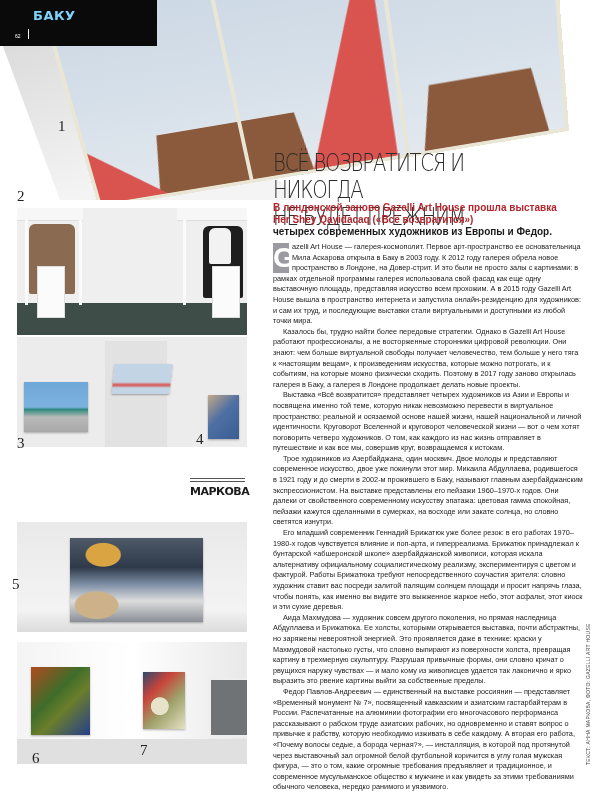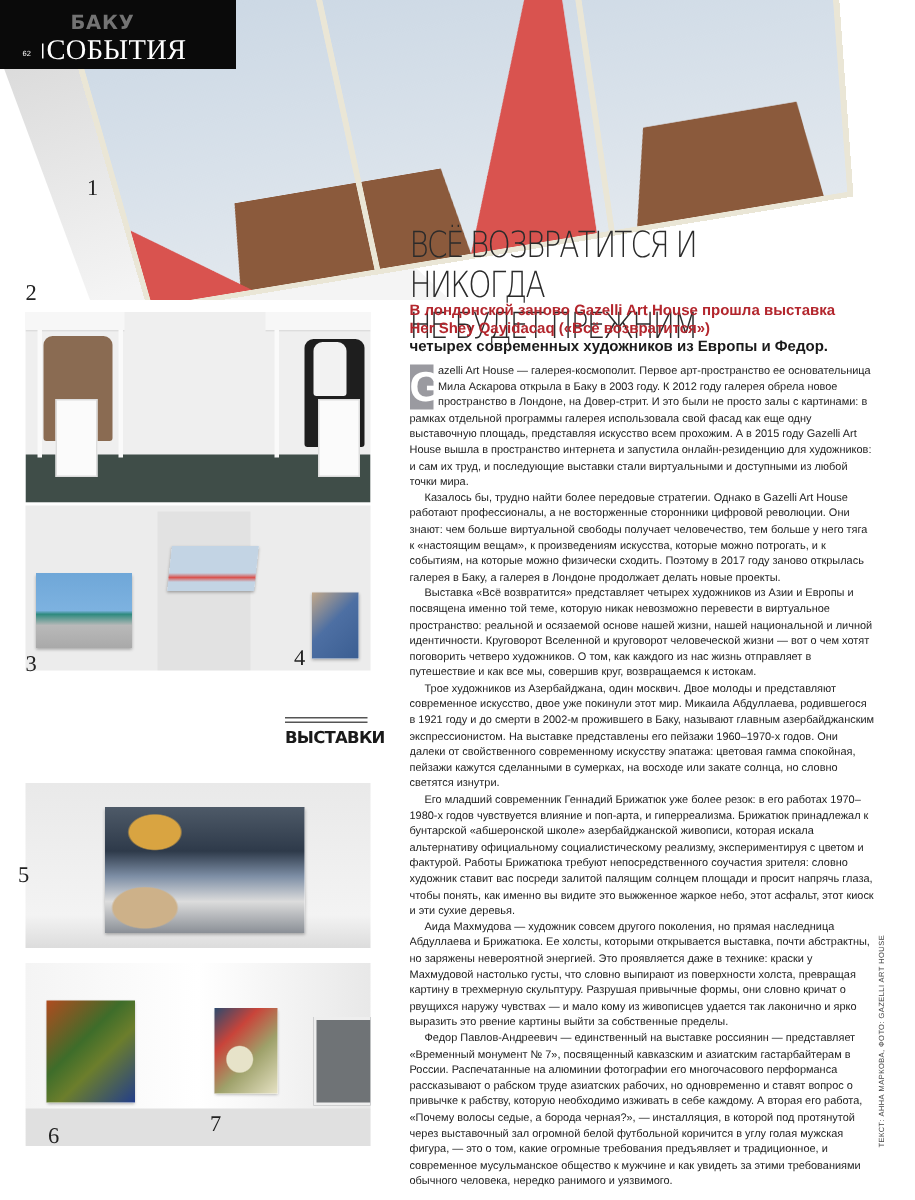--- a/index.html
+++ b/index.html
@@ -1,18 +1,18 @@
 <!DOCTYPE html>
 <html><head>
 <meta charset="utf-8">
 <style>
   html,body{margin:0;padding:0;}
   body{width:610px;height:800px;position:relative;overflow:hidden;background:#ffffff;font-family:"Liberation Sans",sans-serif;color:#1a1a1a;}
   .hdr{position:absolute;left:0;top:0;width:157px;height:46px;background:#0a0a0a;z-index:5;}
-  .hdr .city{position:absolute;left:47px;top:8px;color:#737373;font-family:"DejaVu Sans",sans-serif;font-weight:bold;font-size:13px;letter-spacing:0.5px;}
+  .hdr .city{position:absolute;left:33px;top:8px;color:#7dd3fc;font-family:"DejaVu Sans",sans-serif;font-weight:bold;font-size:13px;letter-spacing:0.5px;}
   .hdr .pg{position:absolute;left:15px;top:33px;color:#fff;font-size:5px;}
   .hdr .bar{position:absolute;left:28px;top:29px;width:1px;height:10px;background:#fff;}
   .hdr .sect{position:absolute;left:31px;top:23px;color:#fff;font-family:"Liberation Serif",serif;font-size:19px;letter-spacing:0.2px;}
 
   
   .hero{position:absolute;left:0;top:0;width:610px;height:200px;overflow:hidden;}
   .shadow{position:absolute;left:0;top:30px;width:300px;height:170px;background:linear-gradient(160deg,#d9d9d9,#f4f4f4 70%);clip-path:polygon(0 5%,40% 0,100% 100%,20% 100%);}
   .tri{position:absolute;left:60px;top:-60px;width:500px;height:240px;transform:perspective(500px) rotateX(-12deg) rotateZ(-10deg);background:#eae6d6;padding:4px;box-sizing:border-box;display:flex;gap:4px;}
   .panel{flex:1;background:linear-gradient(180deg,#c9d6e3 0%,#d8e1ea 60%,#e2e8ee 100%);position:relative;overflow:hidden;}
   .brick{position:absolute;bottom:0;left:10%;width:80%;height:30%;background:#8b5a3c;clip-path:polygon(10% 0,90% 0,100% 100%,0 100%);}
@@ -67,21 +67,20 @@
     <div class="panel">
       <div class="brick"></div>
     </div>
   </div>
 </div>
 
 <div class="hdr">
   <span class="city">БАКУ</span>
   <span class="pg">62</span>
   <span class="bar"></span>
-  <span class="sect">СОБЫТИЯ</span>
 </div>
 
 <span class="num" style="left:58px;top:118px;">1</span>
 
 <div class="title">
   <div>ВСЁ ВОЗВРАТИТСЯ И НИКОГДА</div>
   <div>НЕ БУДЕТ ПРЕЖНИМ</div>
 </div>
 <div class="lead-red">В лондонской заново Gazelli Art House прошла выставка Her Shey Qayidacaq («Всё возвратится»)</div>
 <div class="lead-blk">четырех современных художников из Европы и Федор.</div>
@@ -117,21 +116,21 @@
   <div class="door"></div>
   <div class="canvas" style="left:96px;top:27px;width:58px;height:30px;background:linear-gradient(180deg,#c3d4e4 60%,#d9534f 70%,#c3d4e4 80%);transform:skewX(-6deg);"></div>
   <div class="canvas" style="left:7px;top:45px;width:64px;height:50px;background:linear-gradient(180deg,#6fa7d8 0%,#7db2e0 50%,#2e8a7e 55%,#b9b9b9 70%,#a9a9a9 100%);"></div>
   <div class="canvas" style="left:191px;top:58px;width:31px;height:44px;background:linear-gradient(135deg,#c2a88a 0%,#4d6fa3 45%,#3b5e92 100%);"></div>
 </div>
 <span class="lbl" style="left:17px;top:435px;">3</span>
 <span class="lbl" style="left:196px;top:431px;">4</span>
 
 <div class="sec">
   <div class="rule"></div>
-  <div class="t">ВЫСТАВКИ</div>
+  <div class="t">МАРКОВА</div>
 </div>
 
 <div class="photo p5">
   <div class="canvas" style="left:53px;top:16px;width:133px;height:84px;background:radial-gradient(ellipse at 25% 20%,#d9a441 0 12%,transparent 13%),radial-gradient(ellipse at 20% 80%,#cdb189 0 14%,transparent 15%),linear-gradient(180deg,#4e5a68 0%,#2e3a4a 35%,#7d8ea5 55%,#dcdcdc 75%,#8a8f96 100%);"></div>
 </div>
 <span class="lbl" style="left:12px;top:576px;">5</span>
 
 <div class="photo p6">
   <div class="floorg"></div>
   <div class="canvas" style="left:14px;top:25px;width:59px;height:68px;background:linear-gradient(135deg,#b04b1f 0%,#3e6d2a 40%,#6c7e2c 60%,#233e8a 100%);"></div>

